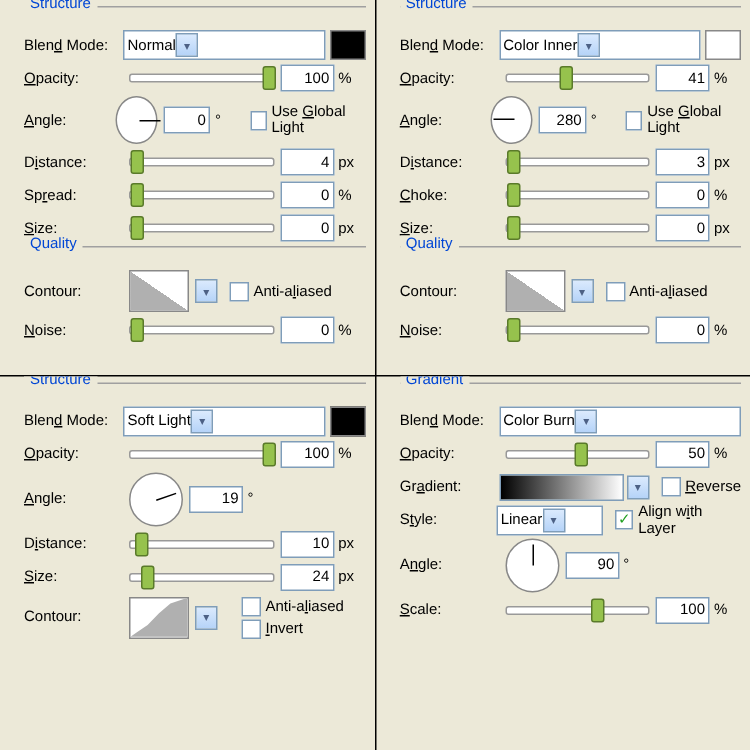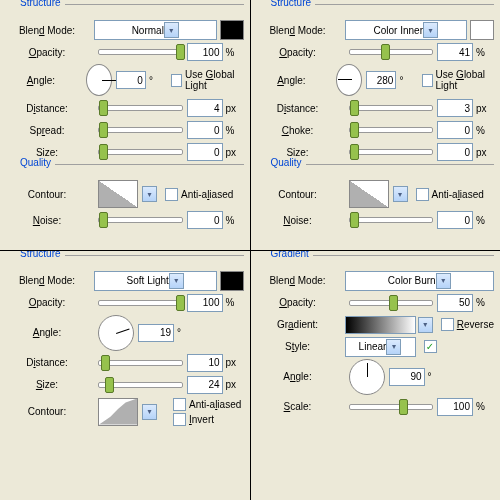--- a/index.html
+++ b/index.html
@@ -2,22 +2,22 @@
 <html><head>
 <meta charset="utf-8">
 <style>
 body{margin:0;font-family:Tahoma,Arial,sans-serif;font-size:10px;color:#000;background:#000}
 .grid{width:500px;height:500px;display:grid;grid-template-columns:1fr 1fr;grid-template-rows:1fr 1fr;gap:1px;background:#000}
 .panel{background:#ece9d8;padding:2px 6px;overflow:hidden}
 .title{color:#0046d5;font-weight:bold;font-size:11px;margin:2px 0}
 .group{border-top:1px solid #a0a0a0;margin:2px 0 0 10px;padding-top:4px;position:relative}
 .gtitle{color:#0046d5;font-size:10px;background:#ece9d8;position:relative;top:-12px;padding:0 4px;display:inline-block}
 .row{display:flex;align-items:center;height:20px;margin-bottom:2px}
-.lbl{width:62px;text-align:center;padding-right:16px}
-.sel{border:1px solid #7f9db9;background:#fff;height:18px;font-size:10px;flex:1;display:flex;align-items:center;justify-content:center;padding:0 2px}
+.lbl{width:62px;text-align:left;padding-right:4px}
+.sel{border:1px solid #7f9db9;background:#fff;height:18px;font-size:10px;flex:1;display:flex;align-items:center;justify-content:flex-start;padding:0 2px}
 .arrow{width:13px;height:14px;background:linear-gradient(#dbeafd,#b5d3f8);border:1px solid #7f9db9;display:flex;align-items:center;justify-content:center;font-size:8px;color:#4d6185}
 .sw{width:22px;height:18px;border:1px solid #888;margin-left:3px}
 .slider{flex:1;height:4px;background:#fff;border:1px solid #999;border-radius:2px;margin:0 4px;position:relative}
 .thumb{position:absolute;width:7px;height:14px;top:-6px;background:#96c24d;border:1px solid #5a7a2a;border-radius:2px}
 .num{width:30px;height:16px;border:1px solid #7f9db9;background:#fff;padding:0 2px;font-size:10px;display:flex;align-items:center;justify-content:flex-end}
 .unit{width:18px;padding-left:3px}
 .dial{width:30px;height:30px;border:1px solid #888;border-radius:50%;background:#fff;position:relative;margin:0 4px}
 .hand{position:absolute;width:14px;height:1px;background:#000;top:15px;left:15px;transform-origin:0 0}
 .cb{display:flex;align-items:center;gap:3px;margin-left:8px}
 .cbox{width:11px;height:11px;border:1px solid #7f9db9;background:#fff;display:flex;align-items:center;justify-content:center;color:#22a022;font-size:10px;line-height:1}
@@ -286,20 +286,21 @@
           </span>
 </div>
 <div class="row">
 <span class="lbl">S<span class="u">t</span>yle:</span>
 <span class="sel" style="flex:0 0 65px">
             <span>Linear</span>
             <span class="arrow">▾</span>
           </span>
 <span class="cb">
             <span class="cbox">✓</span>
+            <span>Align w<span class="u">i</span>th Layer</span>
           </span>
 </div>
 <div class="row" style="height:36px">
 <span class="lbl">A<span class="u">n</span>gle:</span>
 <span class="dial" style="width:34px;height:34px">
             <span class="hand" style="top:17px;left:17px;transform:rotate(-90deg)"></span>
           </span>
 <span class="num">90</span>
 <span class="unit">°</span>
 </div>

